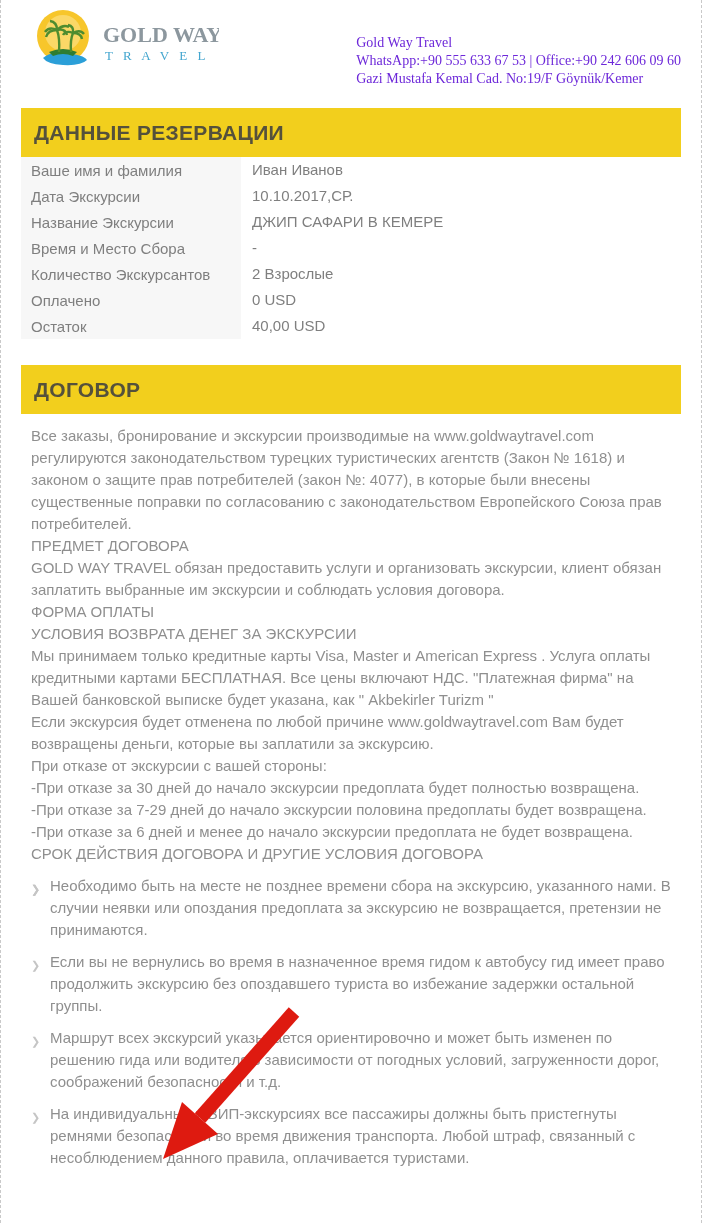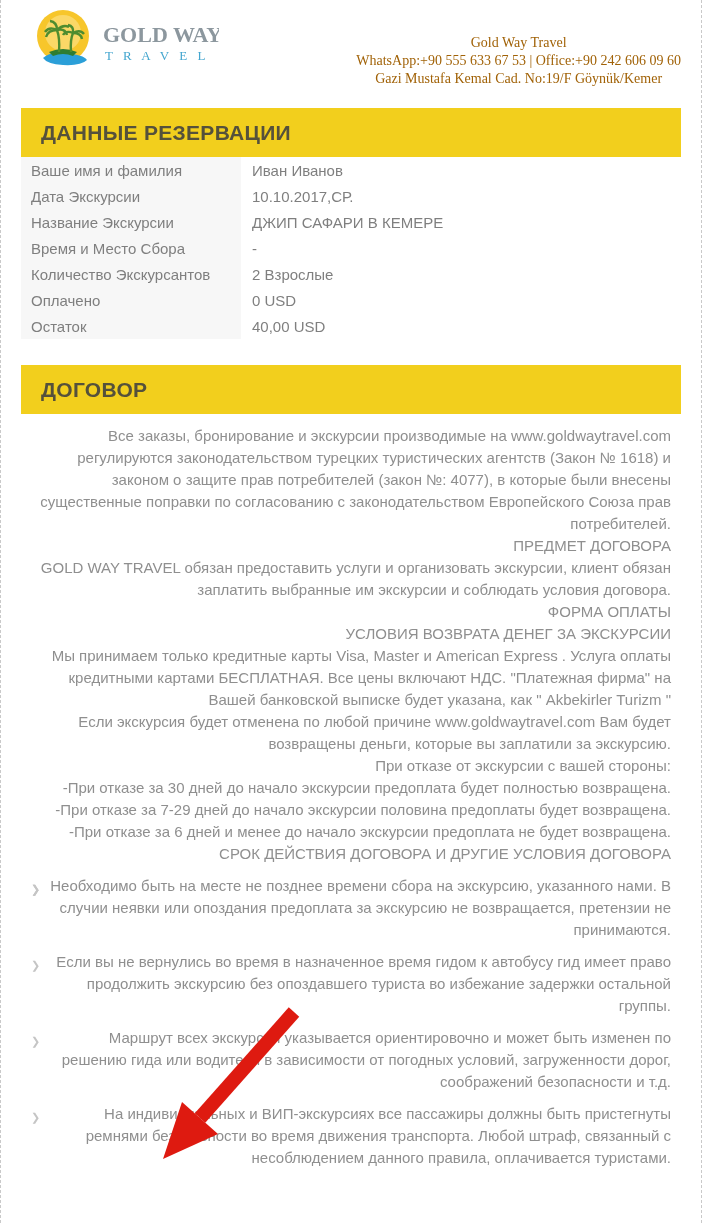--- a/index.html
+++ b/index.html
@@ -5,34 +5,34 @@
   html,body{margin:0;padding:0;background:#fff;}
   .page{
     position:relative;width:702px;height:1223px;margin:0 auto;background:#fff;
     border-left:1px dashed #c9c9c9;border-right:1px dashed #c9c9c9;
     box-sizing:border-box;overflow:hidden;
     font-family:"Liberation Sans","DejaVu Sans",sans-serif;
   }
   
   .header{height:108px;padding:8px 20px 0 28px;display:flex;justify-content:space-between;box-sizing:border-box;font-family:Liberation Serif, serif;}
   .logo{width:190px;height:64px;}
-  .contact{margin-top:26px;text-align:center;color:#a16207;font-size:14px;line-height:18px;}
+  .contact{margin-top:26px;text-align:left;color:#6d28d9;font-size:14px;line-height:18px;}
   .contact div{white-space:nowrap;}
   
   .band{
     background:#F2CF1D;height:49px;margin:0 20px;display:flex;align-items:center;
-    padding-left:20px;color:#55513B;font-size:21px;font-weight:bold;letter-spacing:.3px;
+    padding-left:13px;color:#55513B;font-size:21px;font-weight:bold;letter-spacing:.3px;
   }
   
   .restable{margin:0 20px;}
-  .row{display:flex;align-items:flex-end;min-height:26px;font-size:15px;color:#7f7f7f;}
+  .row{display:flex;align-items:flex-start;min-height:26px;font-size:15px;color:#7f7f7f;}
   .row .lbl{width:200px;background:#F7F7F7;padding:4px 10px;align-self:stretch;display:flex;align-items:center;}
   .row .val{padding:4px 10px 4px 11px;}
   
-  .contract-body{margin:0 20px;padding:11px 10px 5px 10px;color:#8f8f8f;font-size:15px;line-height:22px;text-align:right;}
+  .contract-body{margin:0 20px;padding:11px 10px 5px 10px;color:#8f8f8f;font-size:15px;line-height:22px;}
   .contract-body p{margin:0;}
   .bullets{list-style:none;margin:4px 0 0;padding:0;}
   .bullets li{position:relative;padding-left:19px;margin-top:10px;}
   .bullets .chev{position:absolute;left:0;top:3px;color:#c5c5c5;font-size:11px;}
   
   .arrow-overlay{position:absolute;left:0;top:0;width:702px;height:1223px;pointer-events:none;}
 </style>
 </head>
 <body>
 

